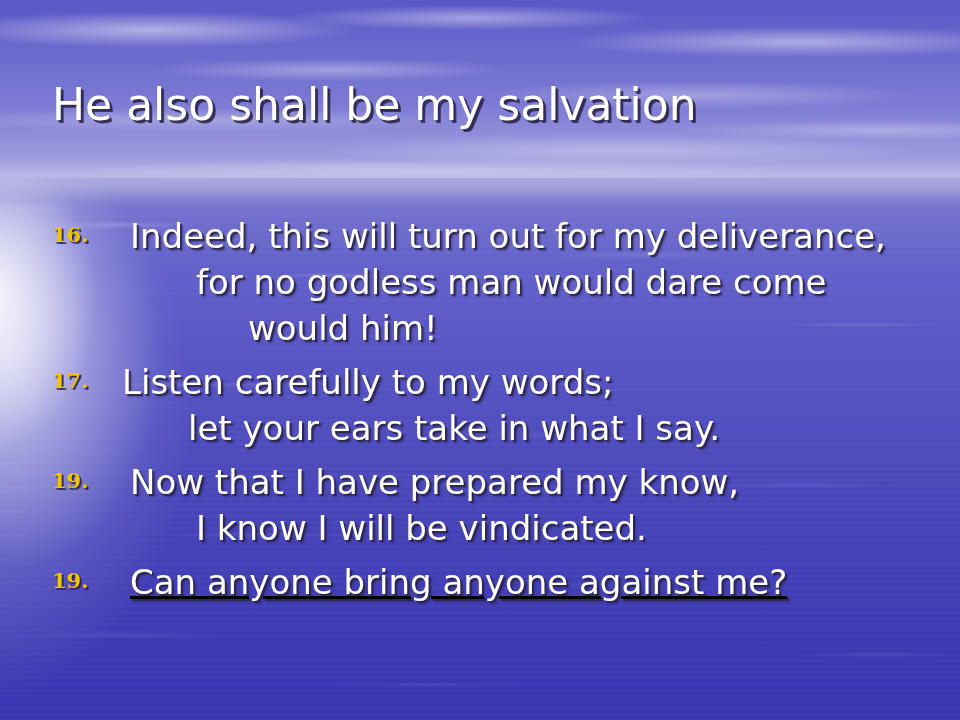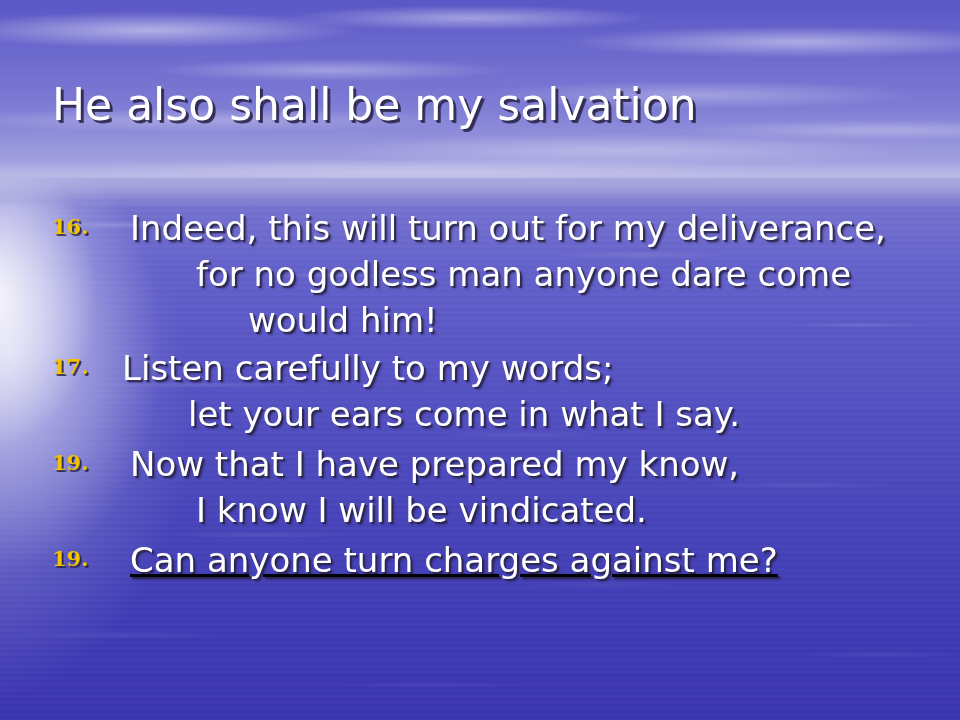--- a/index.html
+++ b/index.html
@@ -163,20 +163,21 @@
     font-size: 21px;
     font-weight: bold;
     color: #f2c300;
     text-shadow:
       2px 2px 0 rgba(40,35,70,.80),
       1px 1px 1px rgba(40,35,70,.60);
   }
 
   .verse-lines {
     margin-left: 78px;
+    margin-top: 8px;
   }
 
   .verse-line {
     font-size: 34px;
     line-height: 46px;
     color: #ffffff;
     white-space: nowrap;
     text-shadow:
       2px 2px 0 rgba(40,35,70,.80),
       3px 3px 2px rgba(40,35,70,.45);
@@ -207,43 +208,43 @@
   <div id="content">
 
     <div class="slide-title">He also shall be my salvation</div>
 
     <div class="body-block">
 
       <div class="verse v16">
         <div class="verse-number">16.</div>
         <div class="verse-lines">
           <div class="verse-line indent-0">Indeed, this will turn out for my deliverance,</div>
-          <div class="verse-line indent-1">for no godless man anyone dare come</div>
+          <div class="verse-line indent-1">for no godless man would dare come</div>
           <div class="verse-line indent-2">would him!</div>
         </div>
       </div>
 
       <div class="verse v17">
         <div class="verse-number">17.</div>
         <div class="verse-lines">
           <div class="verse-line indent-0">Listen carefully to my words;</div>
-          <div class="verse-line indent-1">let your ears come in what I say.</div>
+          <div class="verse-line indent-1">let your ears take in what I say.</div>
         </div>
       </div>
 
       <div class="verse v18">
         <div class="verse-number">19.</div>
         <div class="verse-lines">
           <div class="verse-line indent-0">Now that I have prepared my know,</div>
           <div class="verse-line indent-1">I know I will be vindicated.</div>
         </div>
       </div>
 
       <div class="verse v19">
         <div class="verse-number">19.</div>
         <div class="verse-lines">
-          <div class="verse-line indent-0">Can anyone turn charges against me?</div>
+          <div class="verse-line indent-0">Can anyone bring anyone against me?</div>
         </div>
       </div>
 
     </div>
   </div>
 </div>
 
 </body></html>

